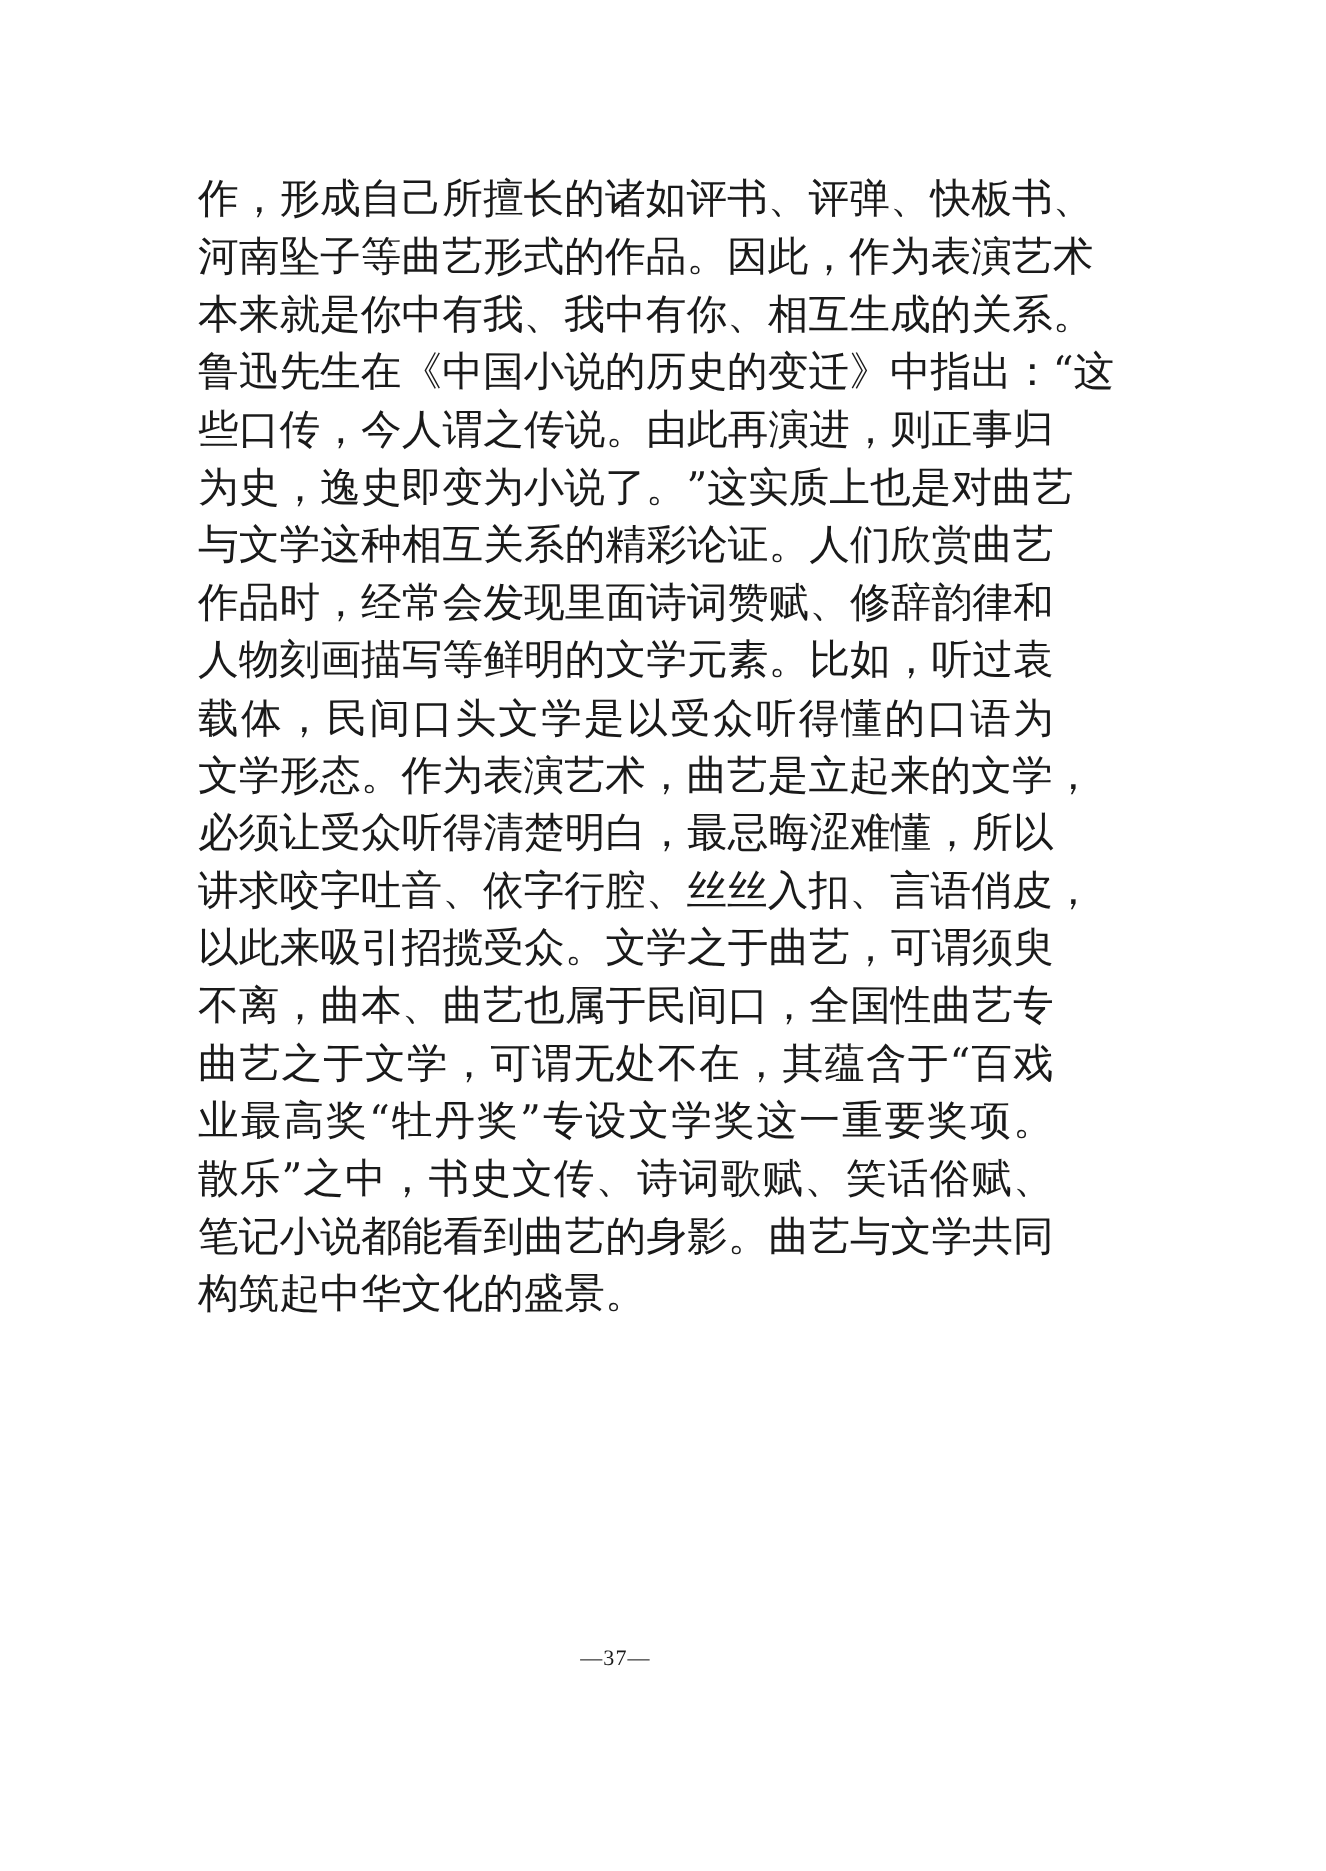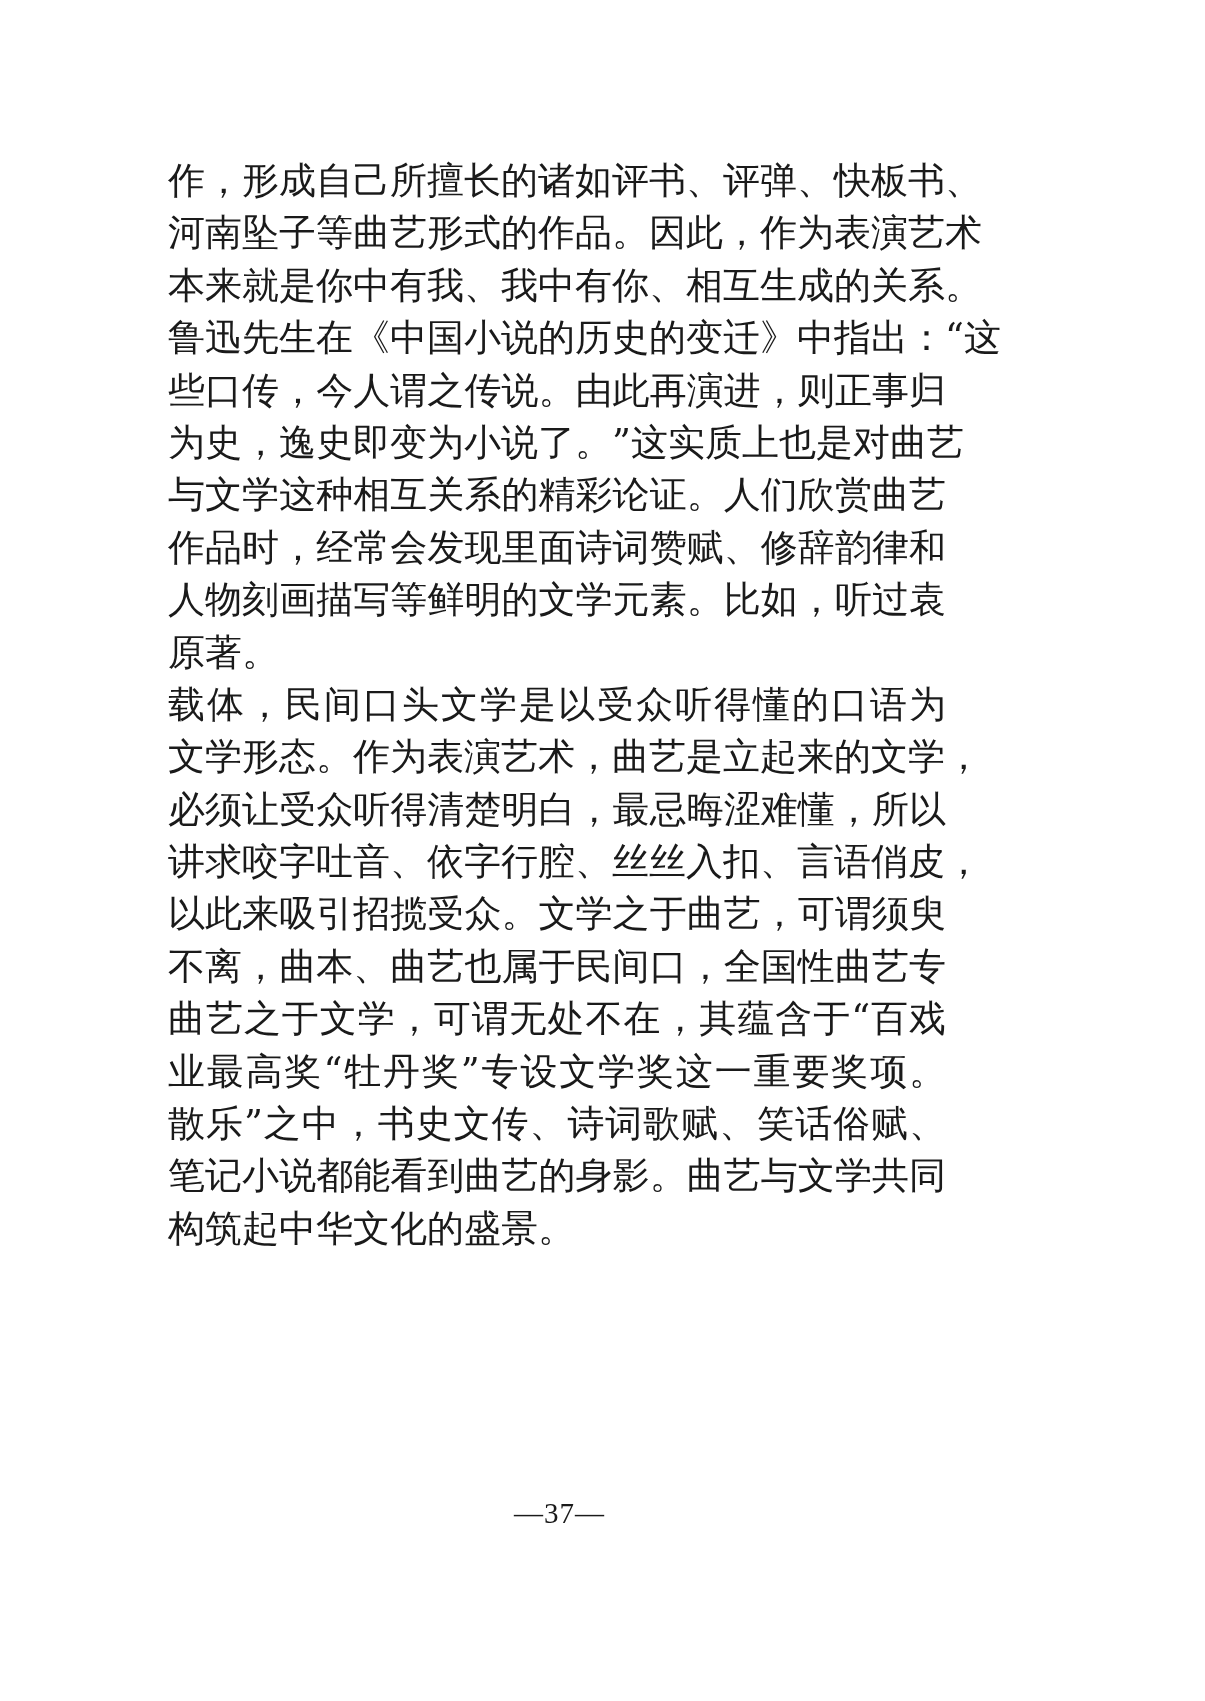--- a/index.html
+++ b/index.html
@@ -10,21 +10,21 @@
     body {
       width: 1205px;
       height: 1701px;
       position: relative;
       overflow: hidden;
       font-family: "DejaVu Serif", "Liberation Serif", serif;
       color: #1a1a1a;
     }
     .page {
       position: absolute;
-      left: 168px;
+      left: 180px;
       top: 155px;
       width: 778px;
     }
     .line {
       height: 52.4px;
       line-height: 52.4px;
       font-size: 37px;
       white-space: nowrap;
       text-align: justify;
       text-align-last: justify;
@@ -36,40 +36,39 @@
     .line.indent {
       padding-left: 76px;
     }
     .page-number {
       position: absolute;
       top: 1497px;
       left: 0;
       width: 1119px;
       text-align: center;
       font-family: "Liberation Serif", "DejaVu Serif", serif;
-      font-size: 29px;
+      font-size: 20px;
       color: #1a1a1a;
       letter-spacing: 1px;
     }
   </style>
 </head>
 <body>
 
 <div class="page">
   <div>
     <div class="line">作，形成自己所擅长的诸如评书、评弹、快板书、</div>
     <div class="line">河南坠子等曲艺形式的作品。因此，作为表演艺术</div>
     <div class="line">本来就是你中有我、我中有你、相互生成的关系。</div>
     <div class="line">鲁迅先生在《中国小说的历史的变迁》中指出：“这</div>
     <div class="line">些口传，今人谓之传说。由此再演进，则正事归</div>
     <div class="line">为史，逸史即变为小说了。”这实质上也是对曲艺</div>
     <div class="line">与文学这种相互关系的精彩论证。人们欣赏曲艺</div>
     <div class="line">作品时，经常会发现里面诗词赞赋、修辞韵律和</div>
     <div class="line">人物刻画描写等鲜明的文学元素。比如，听过袁</div>
-    <div class="line last">原著。</div>
   </div>
   <div>
     <div class="line">载体，民间口头文学是以受众听得懂的口语为</div>
     <div class="line">文学形态。作为表演艺术，曲艺是立起来的文学，</div>
     <div class="line">必须让受众听得清楚明白，最忌晦涩难懂，所以</div>
     <div class="line">讲求咬字吐音、依字行腔、丝丝入扣、言语俏皮，</div>
     <div class="line">以此来吸引招揽受众。文学之于曲艺，可谓须臾</div>
     <div class="line">不离，曲本、曲艺也属于民间口，全国性曲艺专</div>
     <div class="line">曲艺之于文学，可谓无处不在，其蕴含于“百戏</div>
     <div class="line">业最高奖“牡丹奖”专设文学奖这一重要奖项。</div>

